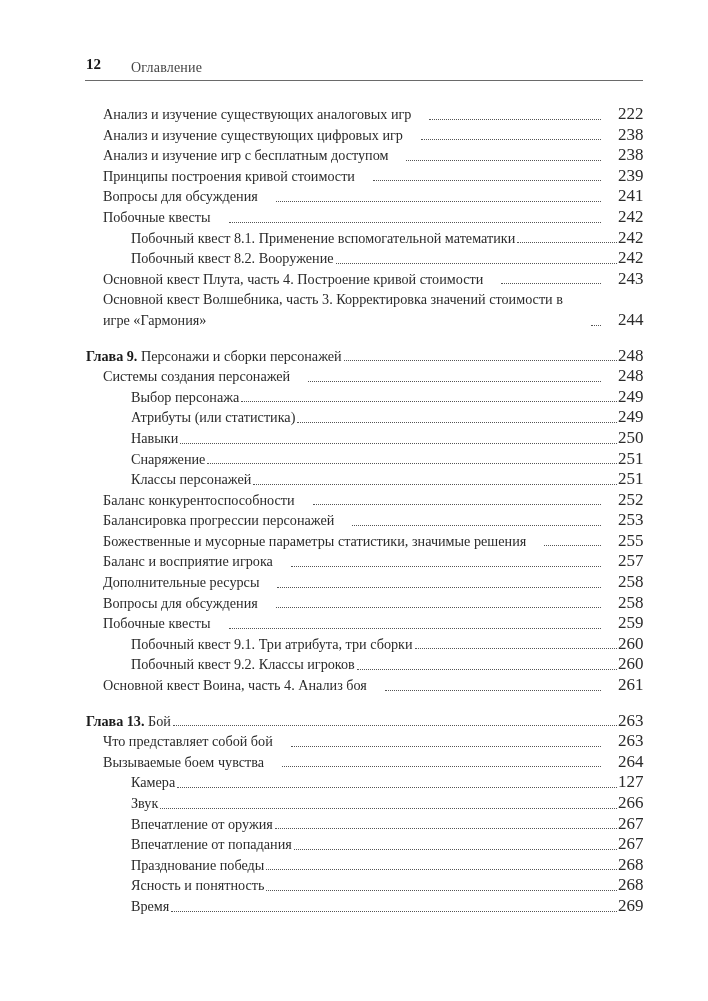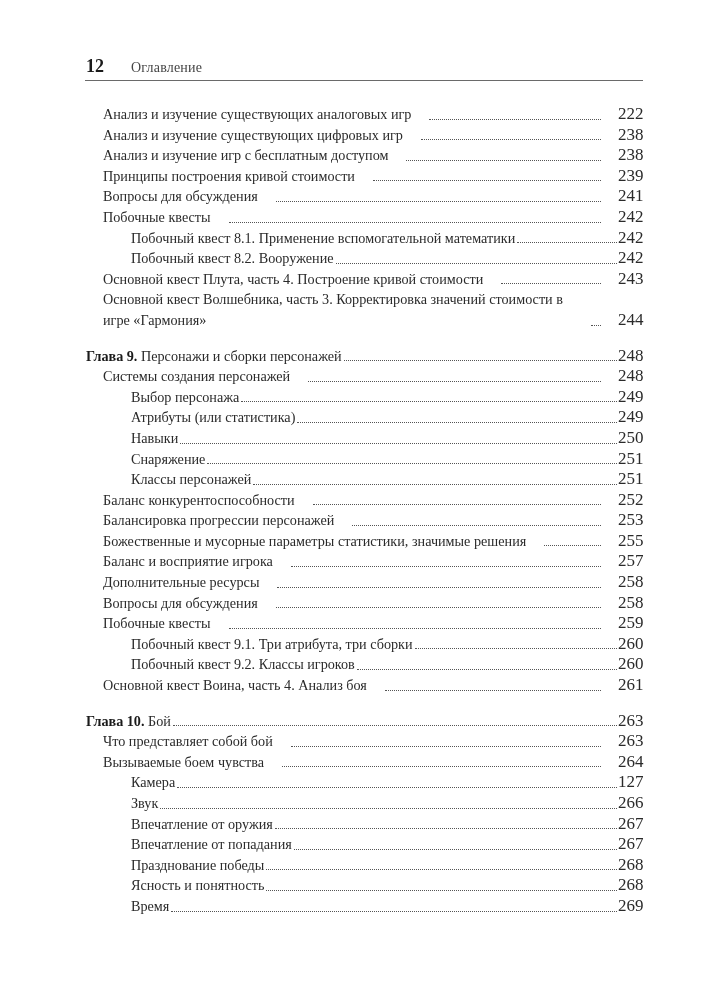--- a/index.html
+++ b/index.html
@@ -20,21 +20,21 @@
       left: 85px;
       top: 56px;
       width: 558px;
       height: 24px;
       border-bottom: 1.5px solid #6a6a6a;
     }
     .page-number {
       position: absolute;
       left: 1px;
       top: 0px;
-      font-size: 18px;
+      font-size: 15px;
       font-weight: bold;
       color: #1a1a1a;
     }
     .running-title {
       position: absolute;
       left: 46px;
       top: 4px;
       font-size: 14px;
       color: #444;
       letter-spacing: 0.2px;
@@ -233,21 +233,21 @@
     </div>
     <div class="toc-entry level-1">
       <span class="entry-text">Основной квест Воина, часть 4. Анализ боя</span>
       <span class="leader"></span>
       <span class="page-ref">261</span>
     </div>
   </div>
 
   <div class="section">
     <div class="toc-entry level-0 gap-before">
-      <span class="entry-text"><span class="label">Глава 10.</span> <span>Бой</span></span>
+      <span class="entry-text"><span class="label">Глава 13.</span> <span>Бой</span></span>
       <span class="leader"></span>
       <span class="page-ref">263</span>
     </div>
     <div class="toc-entry level-1">
       <span class="entry-text">Что представляет собой бой</span>
       <span class="leader"></span>
       <span class="page-ref">263</span>
     </div>
     <div class="toc-entry level-1">
       <span class="entry-text">Вызываемые боем чувства</span>

